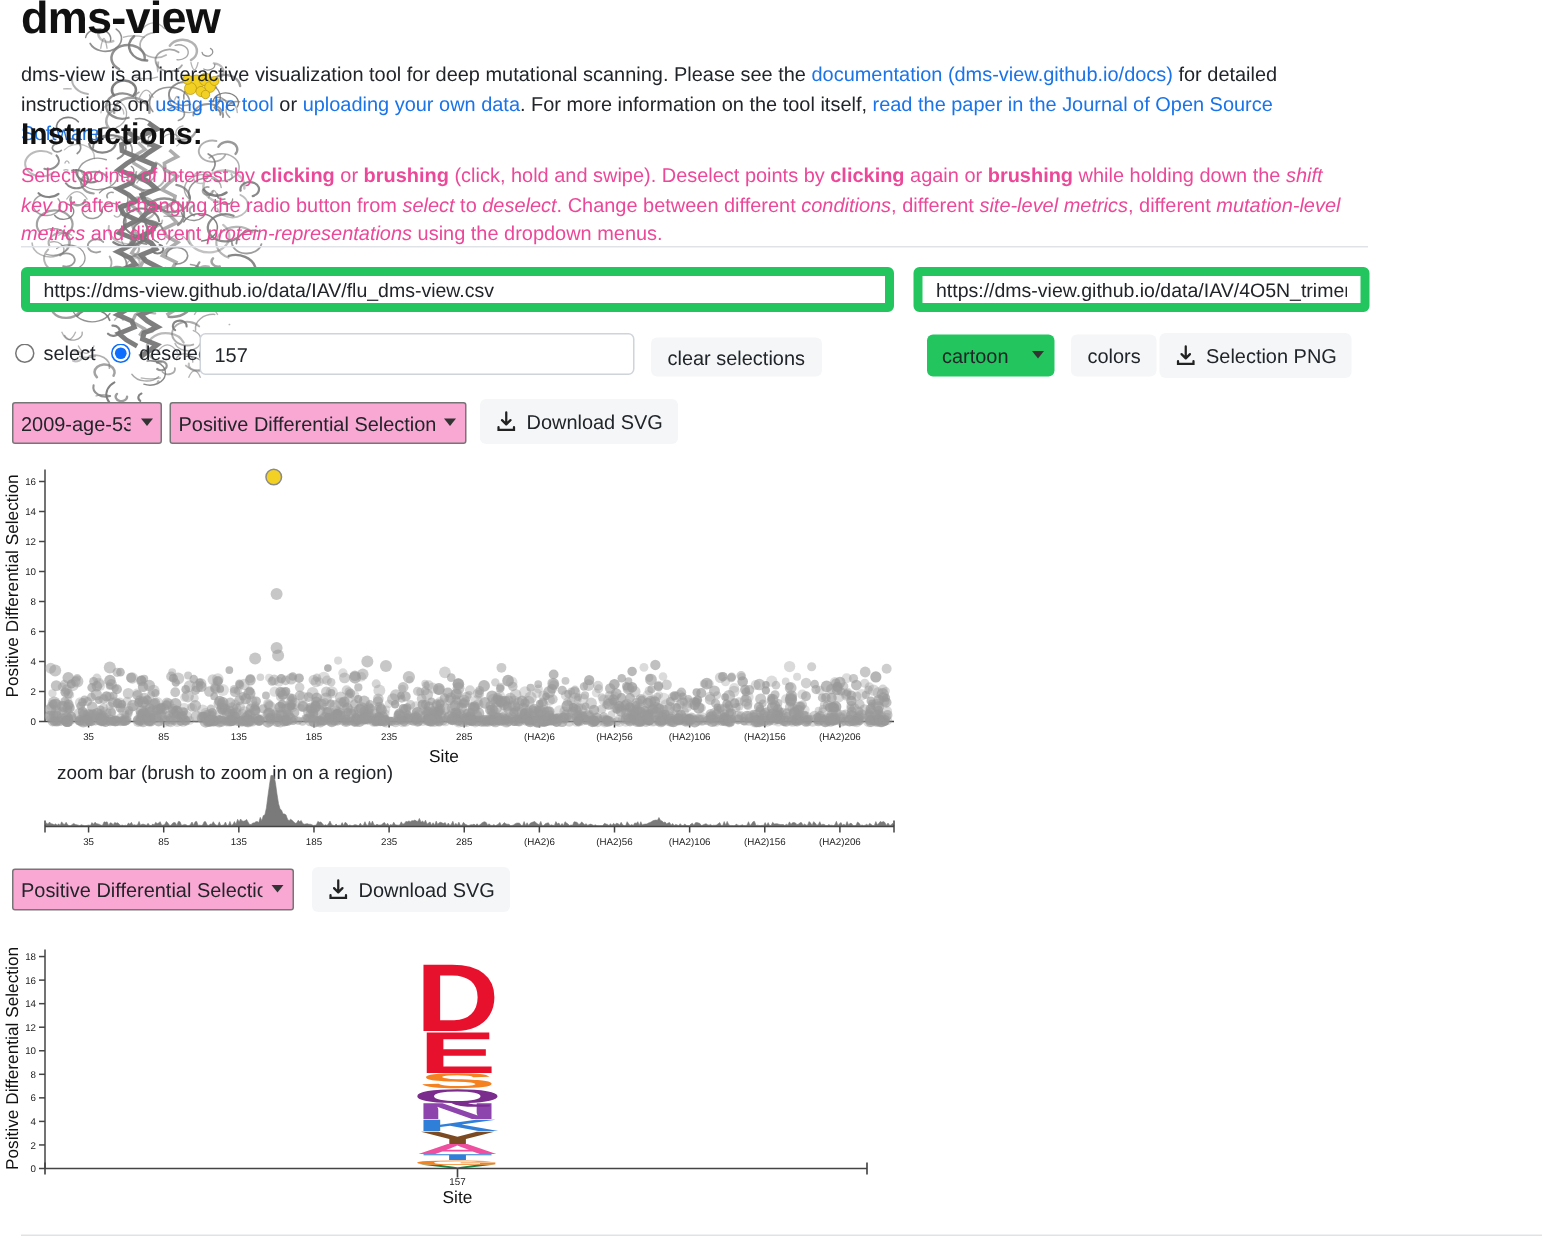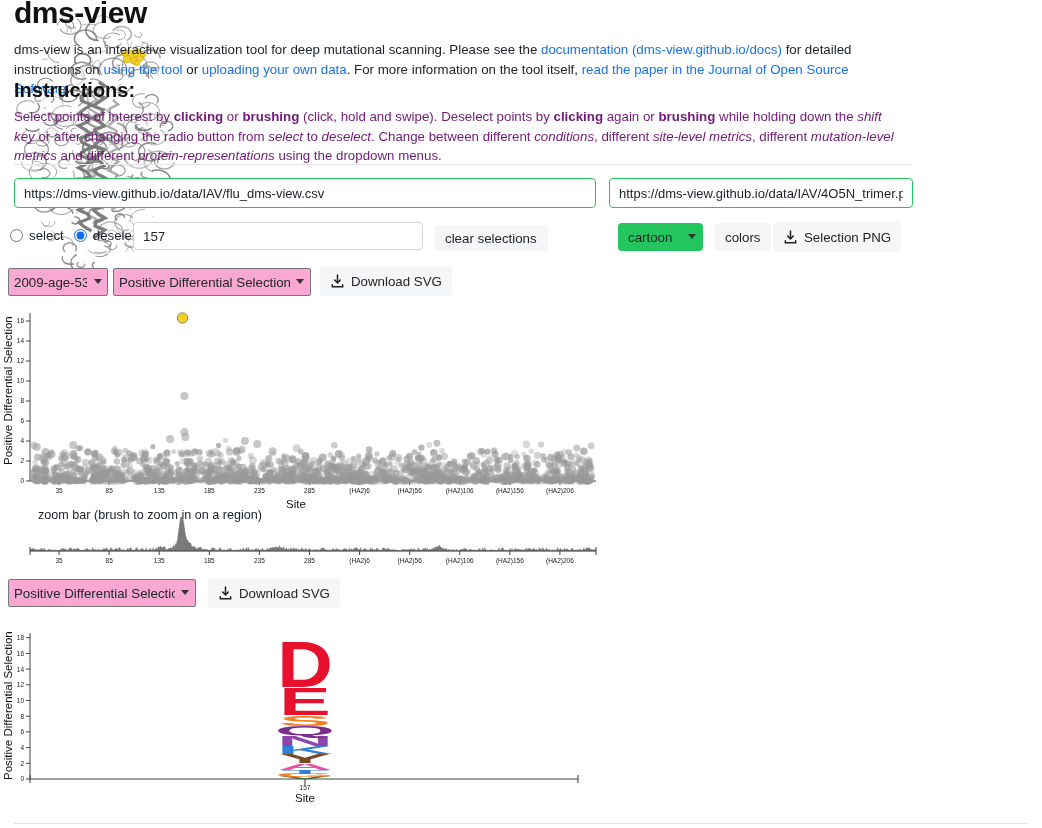--- a/index.html
+++ b/index.html
@@ -23,33 +23,33 @@
     position: absolute; left: 14px; top: 40px; width: 882px;
     font-size: 13.3px; line-height: 19.5px; color: #212529;
   }
   .intro a, .lnk { color: #1a73e8; text-decoration: none; }
   .instr-head {
     position: absolute; left: 14px; top: 79px;
     font-size: 20px; font-weight: bold; color: #111;
   }
   .instr-body {
     position: absolute; left: 14px; top: 107px; width: 882px;
-    font-size: 13.3px; line-height: 19.5px; color: #701a75;
+    font-size: 13.3px; line-height: 19.5px; color: #ec4899;
   }
   .instr-body b { font-weight: bold; }
   .instr-body i { font-style: italic; }
   .hr {
     position: absolute; left: 14px; top: 164px; width: 898px;
     height: 1px; background: #dfe3e8;
   }
 
   
   .url-input {
     position: absolute; height: 30px;
-    border: 1px solid #22c55e; border-radius: 4px;
+    border: 6px solid #22c55e; border-radius: 4px;
     background: #fff; color: #212529;
     font-family: "Liberation Sans", sans-serif; font-size: 13px;
     padding: 0 9px; outline: none;
   }
   #data-url   { left: 14px;  top: 178px; width: 582px; }
   #struct-url { left: 609px; top: 178px; width: 304px; }
 
   
   .radio-wrap {
     position: absolute; left: 10px; top: 228px;

